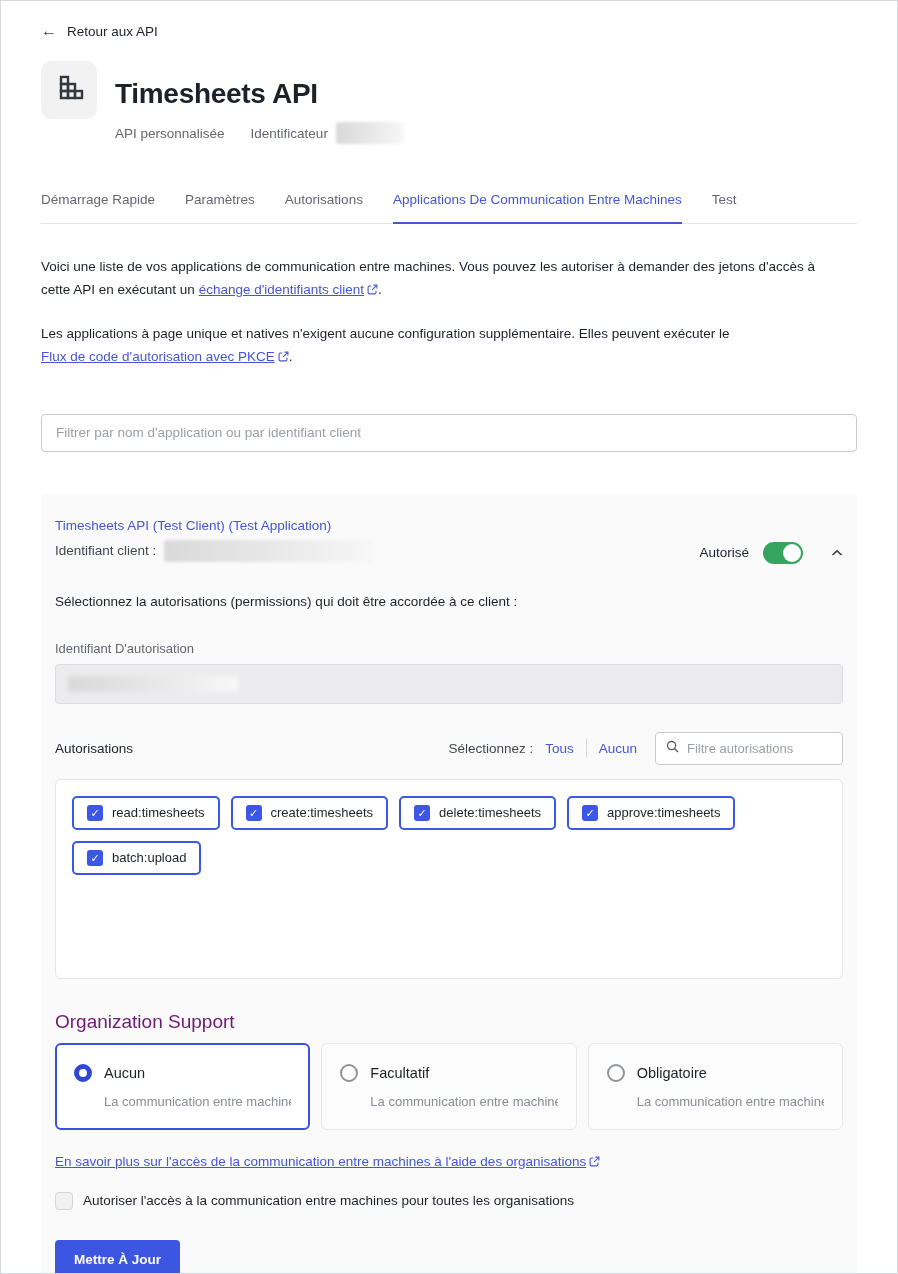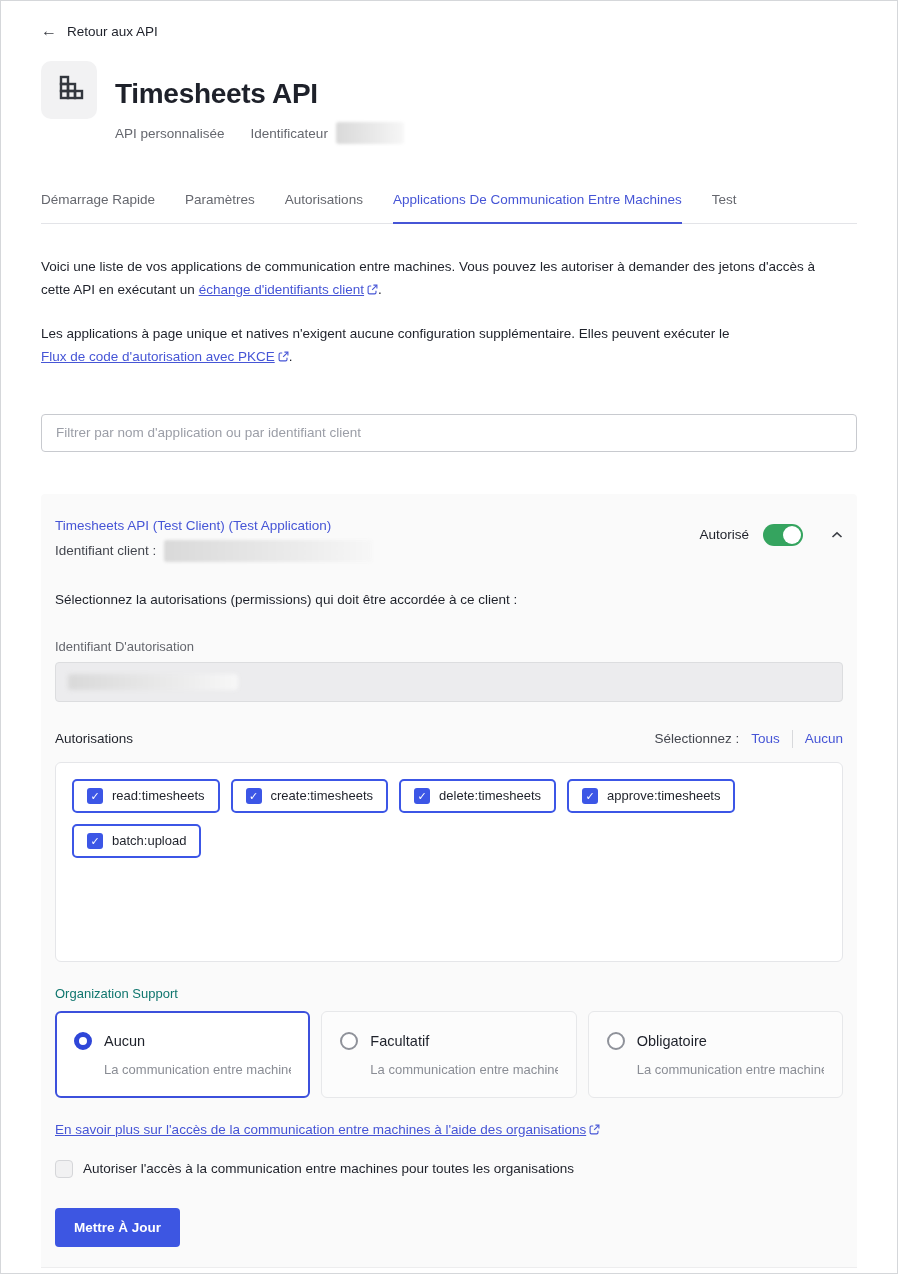--- a/index.html
+++ b/index.html
@@ -41,21 +41,21 @@
 
   
   .filter-input { margin-top:44px; width:100%; height:38px; border:1px solid #c8cacf; border-radius:4px; padding:0 14px; font-size:13.5px; font-family:"Liberation Sans", sans-serif; color:#1e212a; outline:none; }
   .filter-input::placeholder { color:#9b9ea7; }
 
   
   .client-card { margin-top:42px; background:#fafafa; border-radius:4px 4px 0 0; padding:22px 14px 20px 14px; border-bottom:1px solid #ededee; }
   .card-head { display:flex; justify-content:space-between; align-items:flex-start; }
   .client-name { font-size:13.5px; color:#4655d6; cursor:pointer; }
   .client-id-row { display:flex; align-items:center; gap:8px; margin-top:6px; font-size:13.5px; color:#44474f; }
-  .head-right { display:flex; align-items:center; gap:14px; margin-top:8px;text-align:right; }
+  .head-right { display:flex; align-items:center; gap:14px; margin-top:26px;text-align:right; }
   .authorized-label { font-size:13.5px; color:#1e212a; }
   .toggle { width:40px; height:22px; border-radius:11px; background:#35a45f; position:relative; cursor:pointer; flex:none; }
   .toggle-knob { position:absolute; right:2px; top:2px; width:18px; height:18px; border-radius:50%; background:#ffffff; }
   .chevron-btn { margin-left:14px; cursor:pointer; display:flex; align-items:center; }
 
   .select-perm-text { margin-top:30px; font-size:13.5px; color:#1e212a; }
 
   .audience-label { margin-top:32px; font-size:13px; color:#65676e; }
   .audience-input { margin-top:8px; height:40px; background:#ececee; border:1px solid #dcdddf; border-radius:4px; display:flex; align-items:center; padding:0 12px; }
 
@@ -71,21 +71,21 @@
   .perm-search input::placeholder { color:#9b9ea7; }
 
   
   .perm-panel { margin-top:14px; background:#ffffff; border:1px solid #e5e6e9; border-radius:6px; height:200px; padding:16px; }
   .chips { display:flex; flex-wrap:wrap; gap:11px; }
   .chip { display:flex; align-items:center; gap:9px; border:2px solid #3c56e6; border-radius:5px; background:#ffffff; padding:7px 13px; cursor:pointer; }
   .chip-box { width:16px; height:16px; border-radius:3px; background:#3c56e6; color:#ffffff; font-size:11px; line-height:16px; text-align:center; flex:none; }
   .chip-label { font-size:13px; color:#1e212a; }
 
   
-  .org-label { margin-top:24px; font-size:13px; color:#0f766e; }
+  .org-label { margin-top:32px; font-size:19px; color:#701a75; }
   .org-cards { margin-top:10px; display:grid; grid-template-columns:1fr 1fr 1fr; gap:11px; }
   .org-card { border:1px solid #e7e8ea; background:#fcfcfc; border-radius:6px; padding:20px 18px; cursor:pointer; overflow:hidden; }
   .org-card.selected { background:#ffffff; border:2px solid #3c50dc; padding:19px 17px; }
   .org-top { display:flex; align-items:center; gap:12px; }
   .radio { width:18px; height:18px; border-radius:50%; border:2px solid #8f929a; background:#ffffff; flex:none; }
   .org-card.selected .radio { border:5px solid #2f46d8; width:18px; height:18px; }
   .org-title { font-size:14.5px; color:#1e212a; }
   .org-desc { margin-top:12px; margin-left:30px; font-size:13px; color:#8a8d95; white-space:nowrap; overflow:hidden; }
 
   
@@ -190,20 +190,29 @@
       <span class="redacted audience"></span>
     </div>
 
     <div class="perm-toolbar">
       <span class="perm-title">Autorisations</span>
       <div class="perm-tools">
         <span class="select-label">Sélectionnez :</span>
         <a class="sel-link">Tous</a>
         <span class="sel-divider"></span>
         <a class="sel-link">Aucun</a>
+        <div class="perm-search">
+          <span>
+            <svg width="13" height="13" viewBox="0 0 14 14">
+                <circle cx="6" cy="6" r="4.4" fill="none" stroke="#55585f" stroke-width="1.4"></circle>
+                <path d="M9.4 9.4L13 13" stroke="#55585f" stroke-width="1.4"></path>
+              </svg>
+          </span>
+          <input type="text" placeholder="Filtre autorisations" style="">
+        </div>
       </div>
     </div>
 
     <div class="perm-panel">
       <div class="chips">
         <div class="chip">
           <span class="chip-box">✓</span>
           <span class="chip-label">read:timesheets</span>
         </div>
         <div class="chip">

